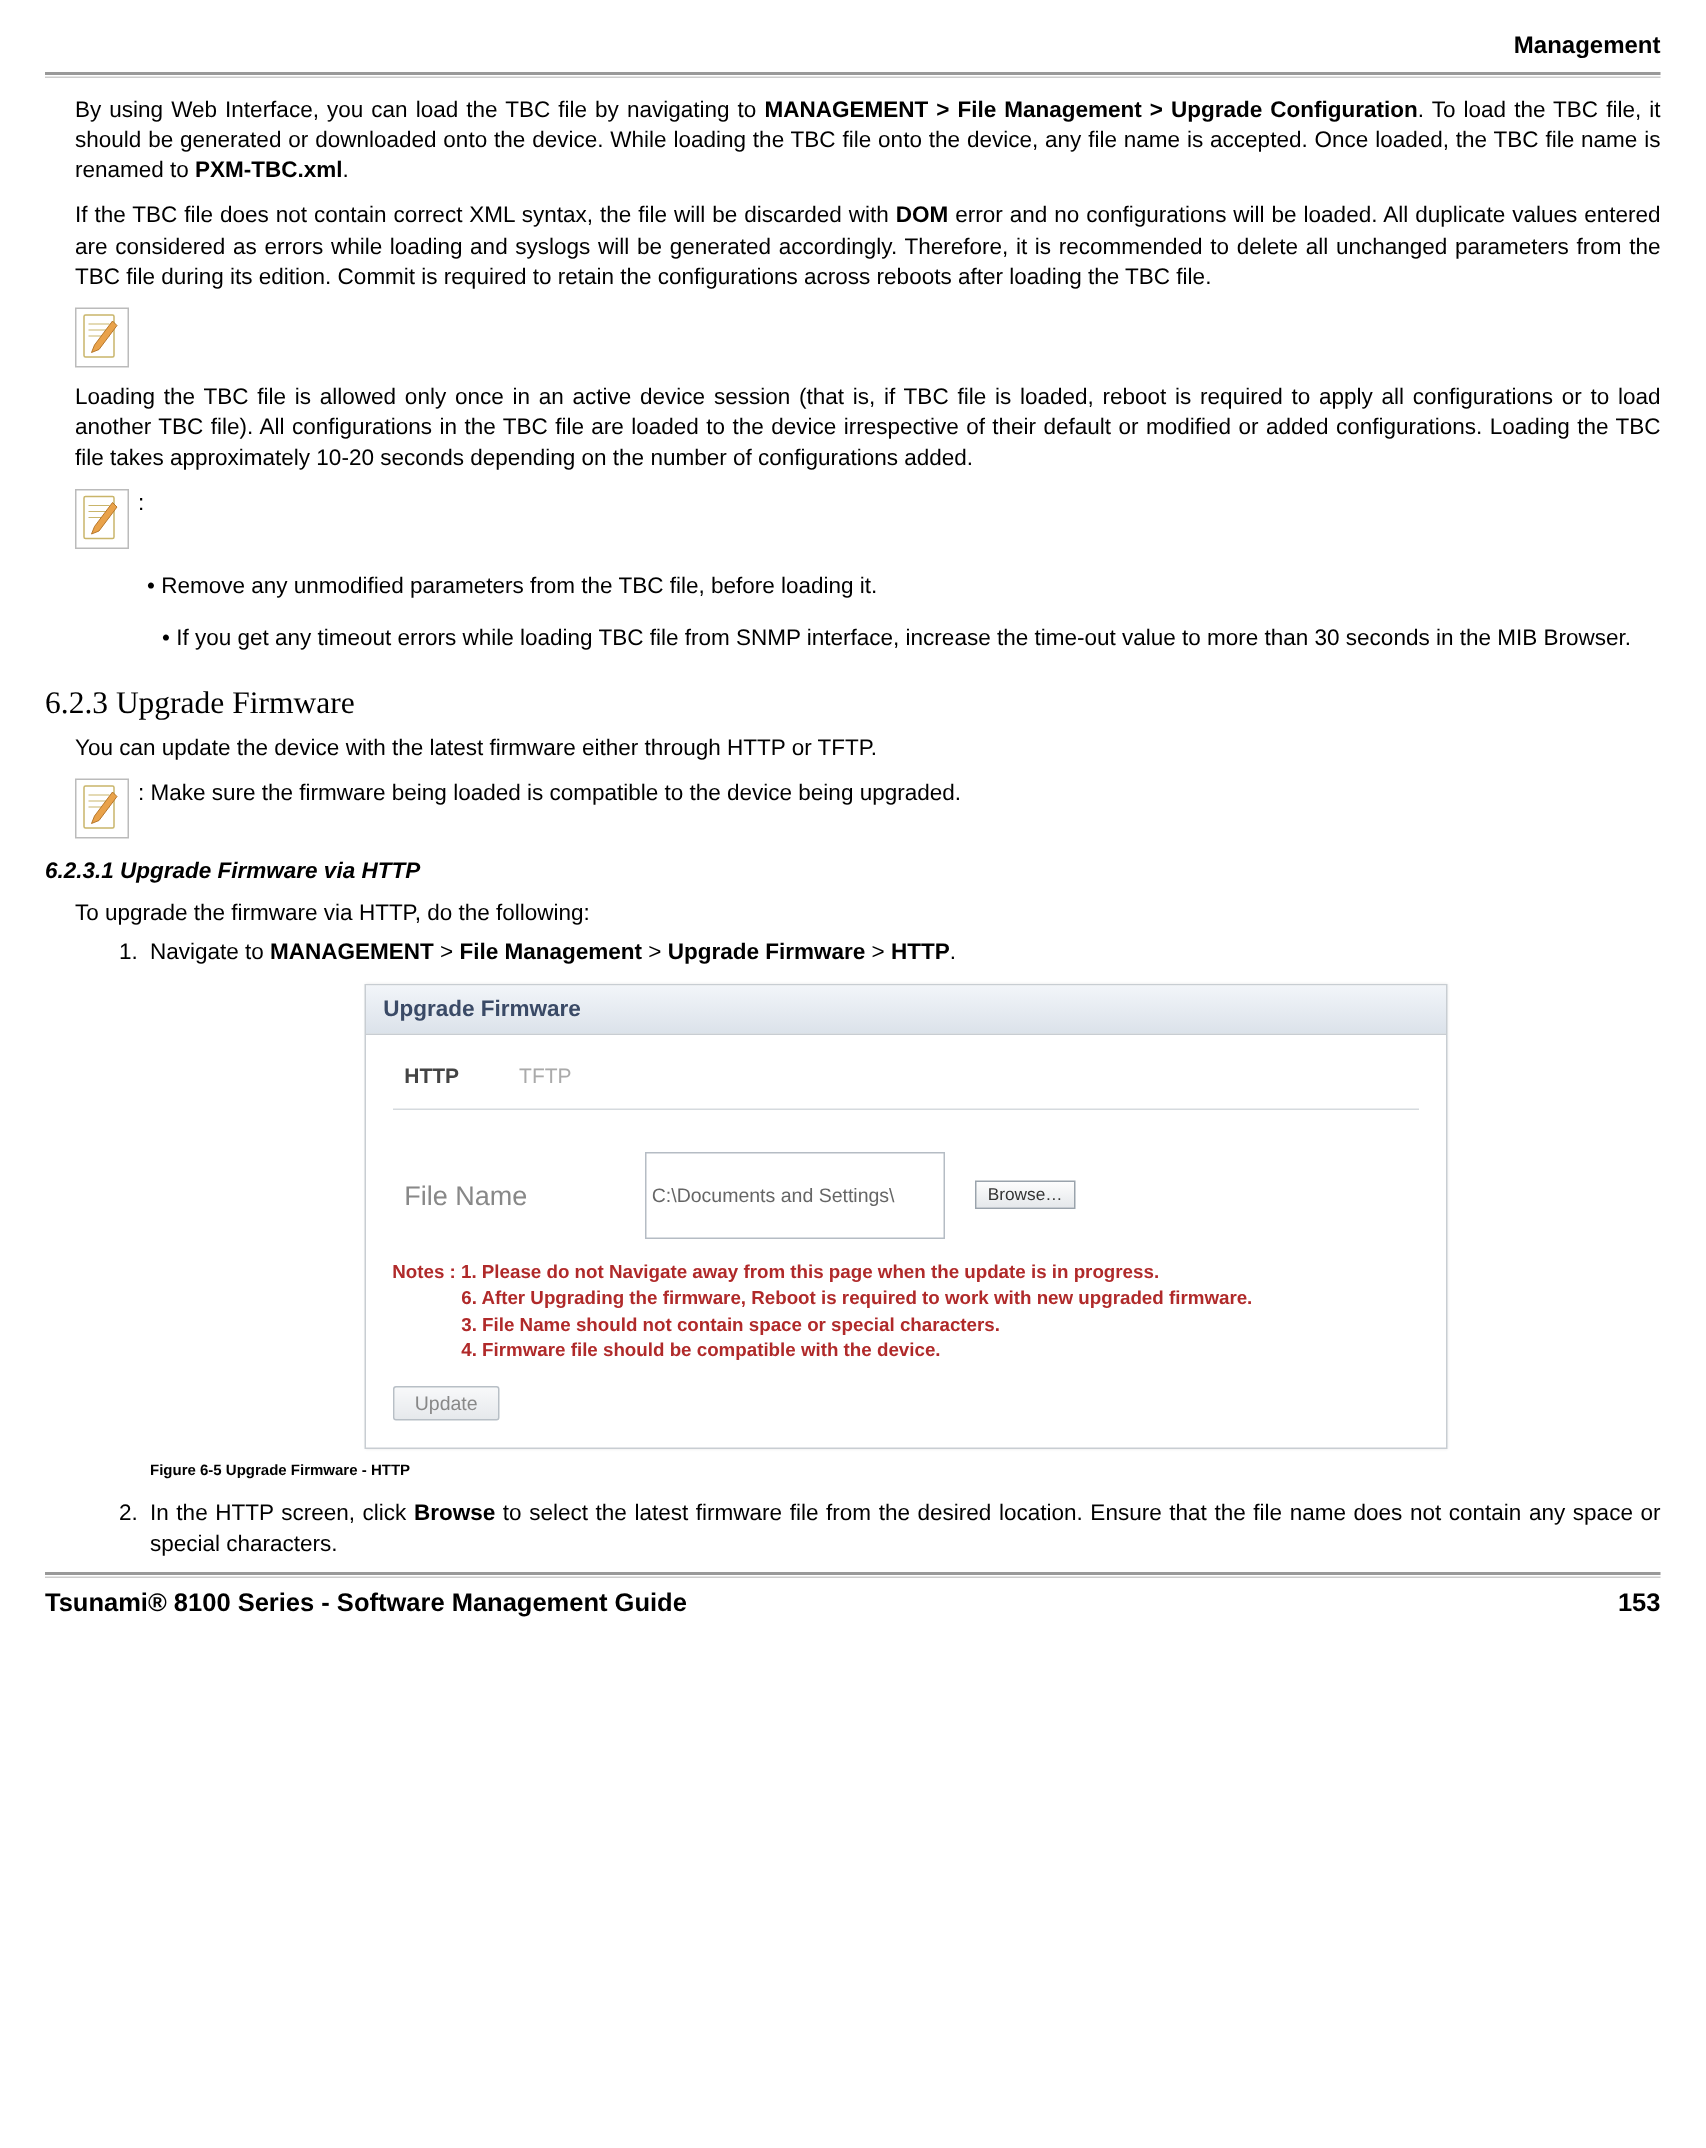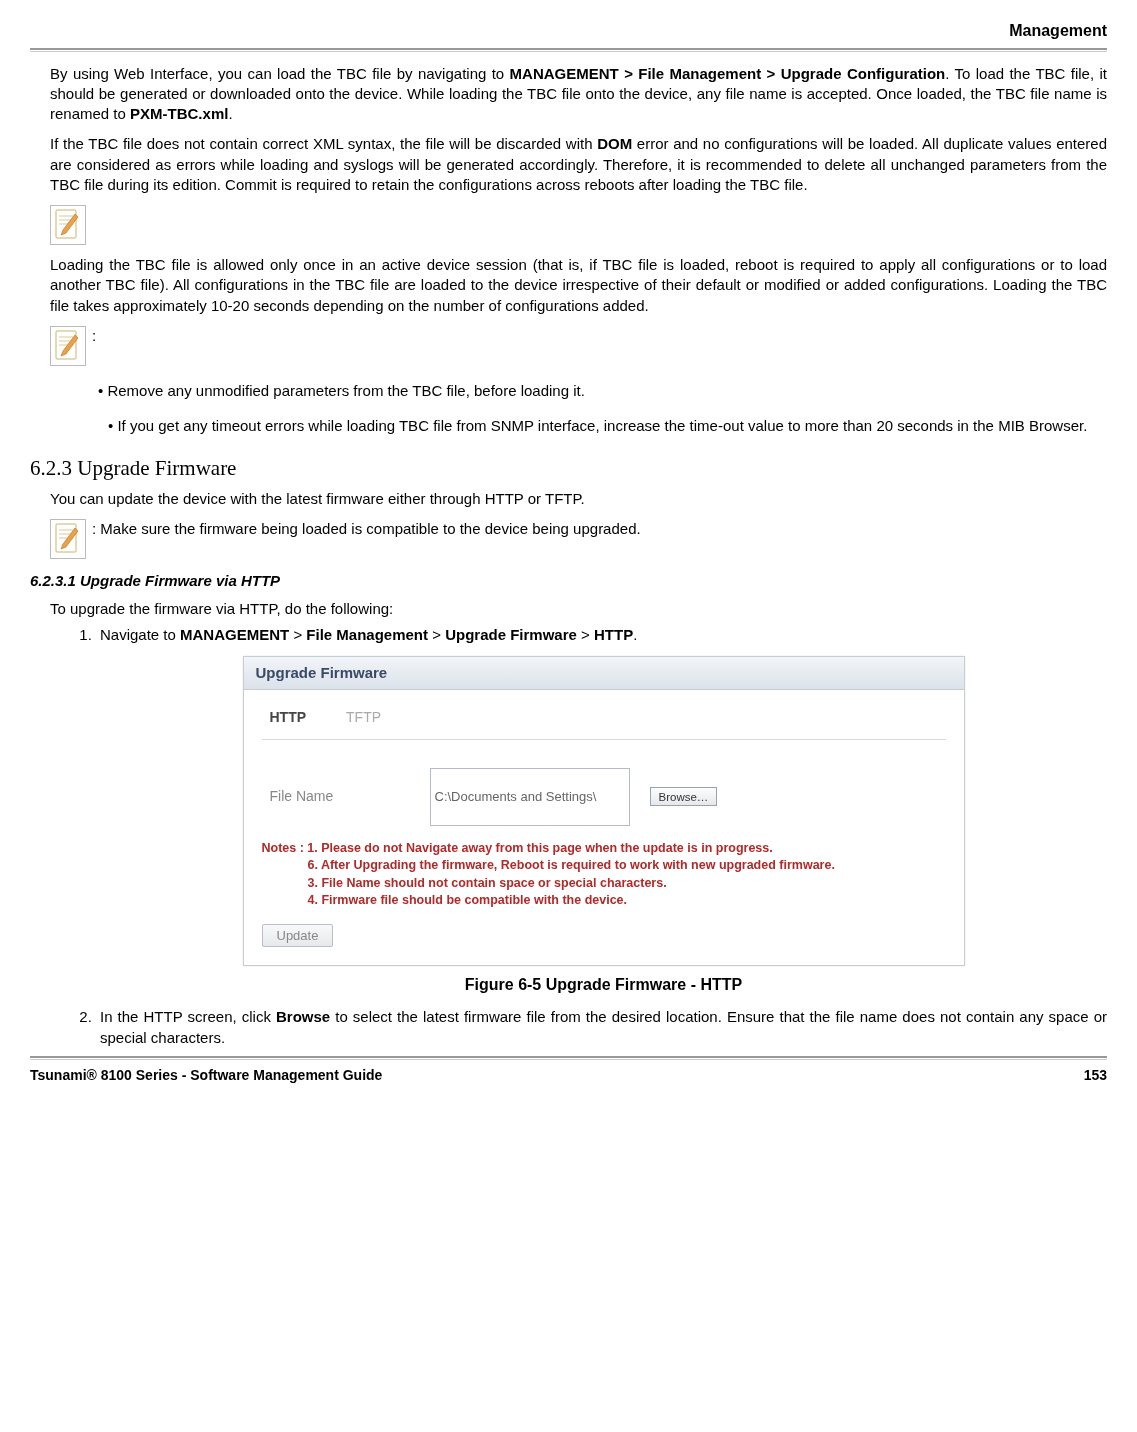--- a/index.html
+++ b/index.html
@@ -138,21 +138,21 @@
   .row-file {
     display: flex;
     align-items: center;
     gap: 20px;
     margin: 24px 0 10px 0;
     padding: 4px 8px;
   }
   .file-label {
     width: 140px;
     color: #888;
-    font-size: 14px;
+    font-size: 18px;
   }
   .file-input {
     border: 1px solid #b5bcc4;
     background: #fff;
     width: 190px;
     height: 22px;
     font-size: 13px;
     padding: 17px 4px;
     color: #666;
     font-family: Arial, sans-serif;
@@ -174,29 +174,28 @@
     padding: 3px 14px;
     cursor: pointer;
     border-radius: 2px;
   }
   .panel-divider {
     border: none;
     border-top: 1px solid #d5dade;
     margin: 4px 0 10px 0;
   }
   .fig-caption {
-    text-align: center;
-    font-weight: bold;
-    font-size: 16px;
+    font-weight: bold;
+    font-size: 10px;
     margin: 8px 0 12px 0;
   }
   .footer {
     display: flex;
     justify-content: space-between;
-    font-size: 14px;
+    font-size: 17px;
     font-weight: bold;
     gap: 28px;
   }
   b { font-weight: bold; }
 </style>
 </head>
 <body>
 
 <div class="header-section">Management</div>
 <hr class="top-rule">
@@ -231,21 +230,21 @@
         <rect x="3" y="2" width="20" height="28" rx="1" fill="#fff" stroke="#c9b56a" stroke-width="1"></rect>
         <line x1="6" y1="8" x2="20" y2="8" stroke="#c9b56a" stroke-width="0.7"></line>
         <line x1="6" y1="12" x2="20" y2="12" stroke="#c9b56a" stroke-width="0.7"></line>
         <line x1="6" y1="16" x2="20" y2="16" stroke="#c9b56a" stroke-width="0.7"></line>
         <path d="M22 6 L10 22 L8 27 L13 25 L25 9 Z" fill="#e9a24a" stroke="#b06e1f" stroke-width="0.6"></path>
       </svg>
     </div>
     <div class="note-text">:</div>
   </div>
   <p class="bullet">• Remove any unmodified parameters from the TBC file, before loading it.</p>
-  <p class="bullet" style="padding-left:10px">• If you get any timeout errors while loading TBC file from SNMP interface, increase the time-out value to more than 20 seconds in the MIB Browser.</p>
+  <p class="bullet" style="padding-left:10px">• If you get any timeout errors while loading TBC file from SNMP interface, increase the time-out value to more than 30 seconds in the MIB Browser.</p>
 
 </div>
 
 <h2 class="section">6.2.3 Upgrade Firmware</h2>
 
 <div class="body-text">
   <p class="para">You can update the device with the latest firmware either through HTTP or TFTP.</p>
 
   <div class="note-row">
     <div class="note-icon">

